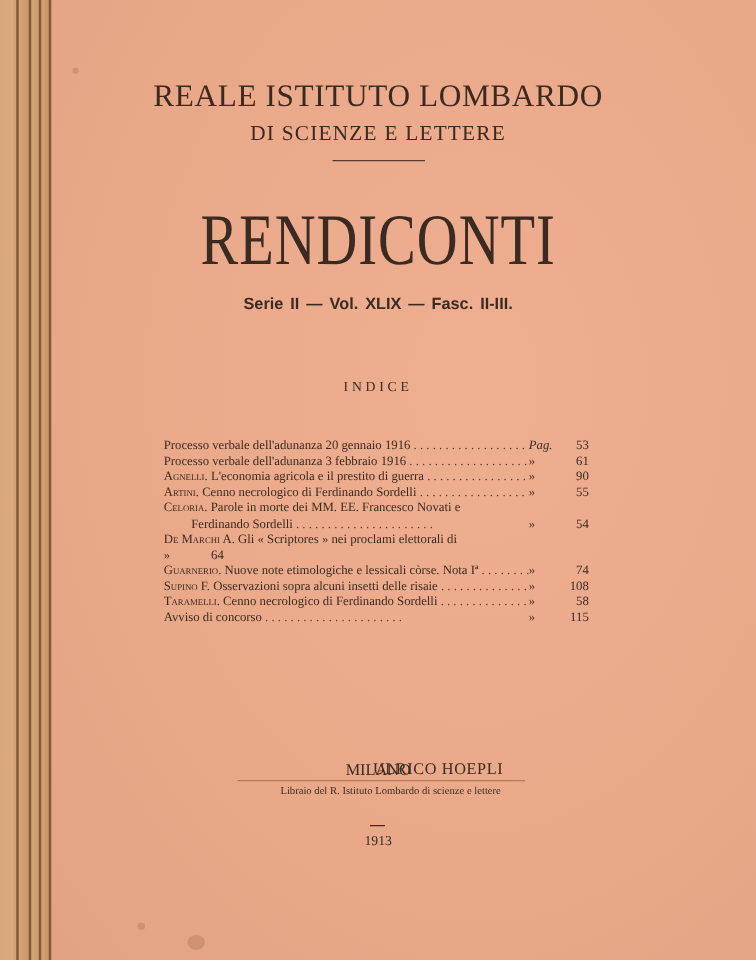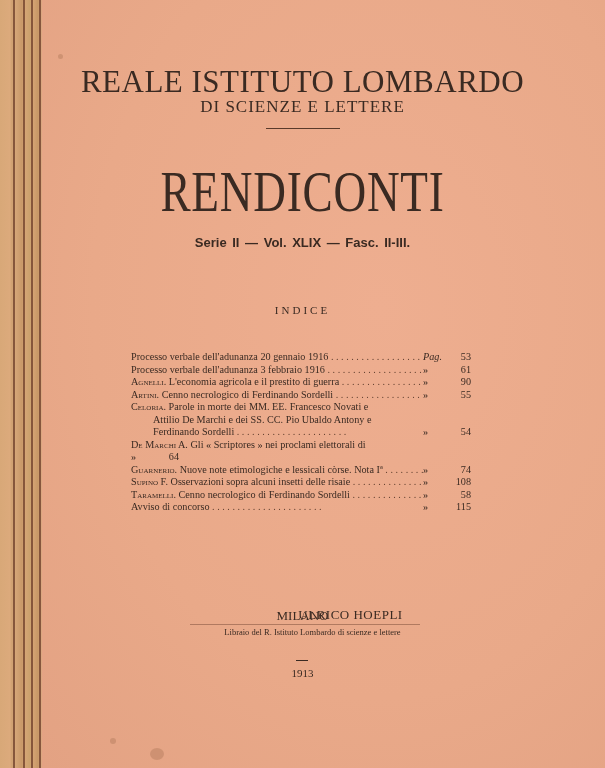--- a/index.html
+++ b/index.html
@@ -13,21 +13,21 @@
     position: absolute; left: 0; top: 0; width: 42px; height: 768px;
     background: linear-gradient(90deg, #d8a878 0px, #dcaa7c 10px, #cfa070 12px, #d9a97b 14px,
       #c89868 22px, #d7a677 24px, #caa06c 30px, #d8a676 32px, #c79766 38px, #dba780 41px);
   }
   .edge-line { position: absolute; top: 0; width: 2px; height: 768px; background: #6b3c28; opacity: .75; }
   .cover {
     position: absolute; left: 42px; top: 0; right: 0; bottom: 0;
     background: radial-gradient(ellipse at 60% 40%, #eeae90 0%, #e9a989 60%, #e3a283 100%);
   }
   .center { position: absolute; left: 0; width: 605px; text-align: center; }
-  .inst1 { top: 64px; font-size: 31px; letter-spacing: .5px; }
+  .inst1 { top: 64px; font-size: 25px; letter-spacing: .5px; }
   .inst2 { top: 97px; font-size: 17px; letter-spacing: 1px; }
   .rule1 { position: absolute; top: 128px; left: 266px; width: 74px; height: 1px; background: #5a3a2a; }
   .title {
     top: 158px; font-size: 58px; letter-spacing: 1px;
     transform: scaleX(0.78); transform-origin: center; font-weight: normal;
   }
   .series { top: 235px; font-family: "Liberation Sans", sans-serif; font-weight: bold; font-size: 13px; word-spacing: 2px; }
   .indice { top: 304px; font-size: 11px; letter-spacing: 3px; }
   .toc { position: absolute; left: 131px; top: 351px; width: 340px; font-size: 10.2px; line-height: 12.5px; }
   .toc-row { display: flex; }
@@ -86,25 +86,20 @@
       <span class="toc-text"><span class="sc">Artini. </span>Cenno necrologico di Ferdinando Sordelli<span class="toc-dots"> . . . . . . . . . . . . . . . . . . . . . .</span></span>
       <span class="toc-mark">»</span>
       <span class="toc-page">55</span>
     </div>
     <div class="toc-row">
       <span class="toc-text"><span class="sc">Celoria. </span>Parole in morte dei MM. EE. Francesco Novati e</span>
       <span class="toc-mark"></span>
       <span class="toc-page"></span>
     </div>
     <div class="toc-row">
-      <span class="toc-text indent">Attilio De Marchi e dei SS. CC. Pio Ubaldo Antony e</span>
-      <span class="toc-mark"></span>
-      <span class="toc-page"></span>
-    </div>
-    <div class="toc-row">
       <span class="toc-text indent">Ferdinando Sordelli<span class="toc-dots"> . . . . . . . . . . . . . . . . . . . . . .</span></span>
       <span class="toc-mark">»</span>
       <span class="toc-page">54</span>
     </div>
     <div class="toc-row">
       <span class="toc-text"><span class="sc">De Marchi A. </span>Gli « Scriptores » nei proclami elettorali di</span>
       <span class="toc-mark"></span>
       <span class="toc-page"></span>
     </div>
     <div class="toc-row">

